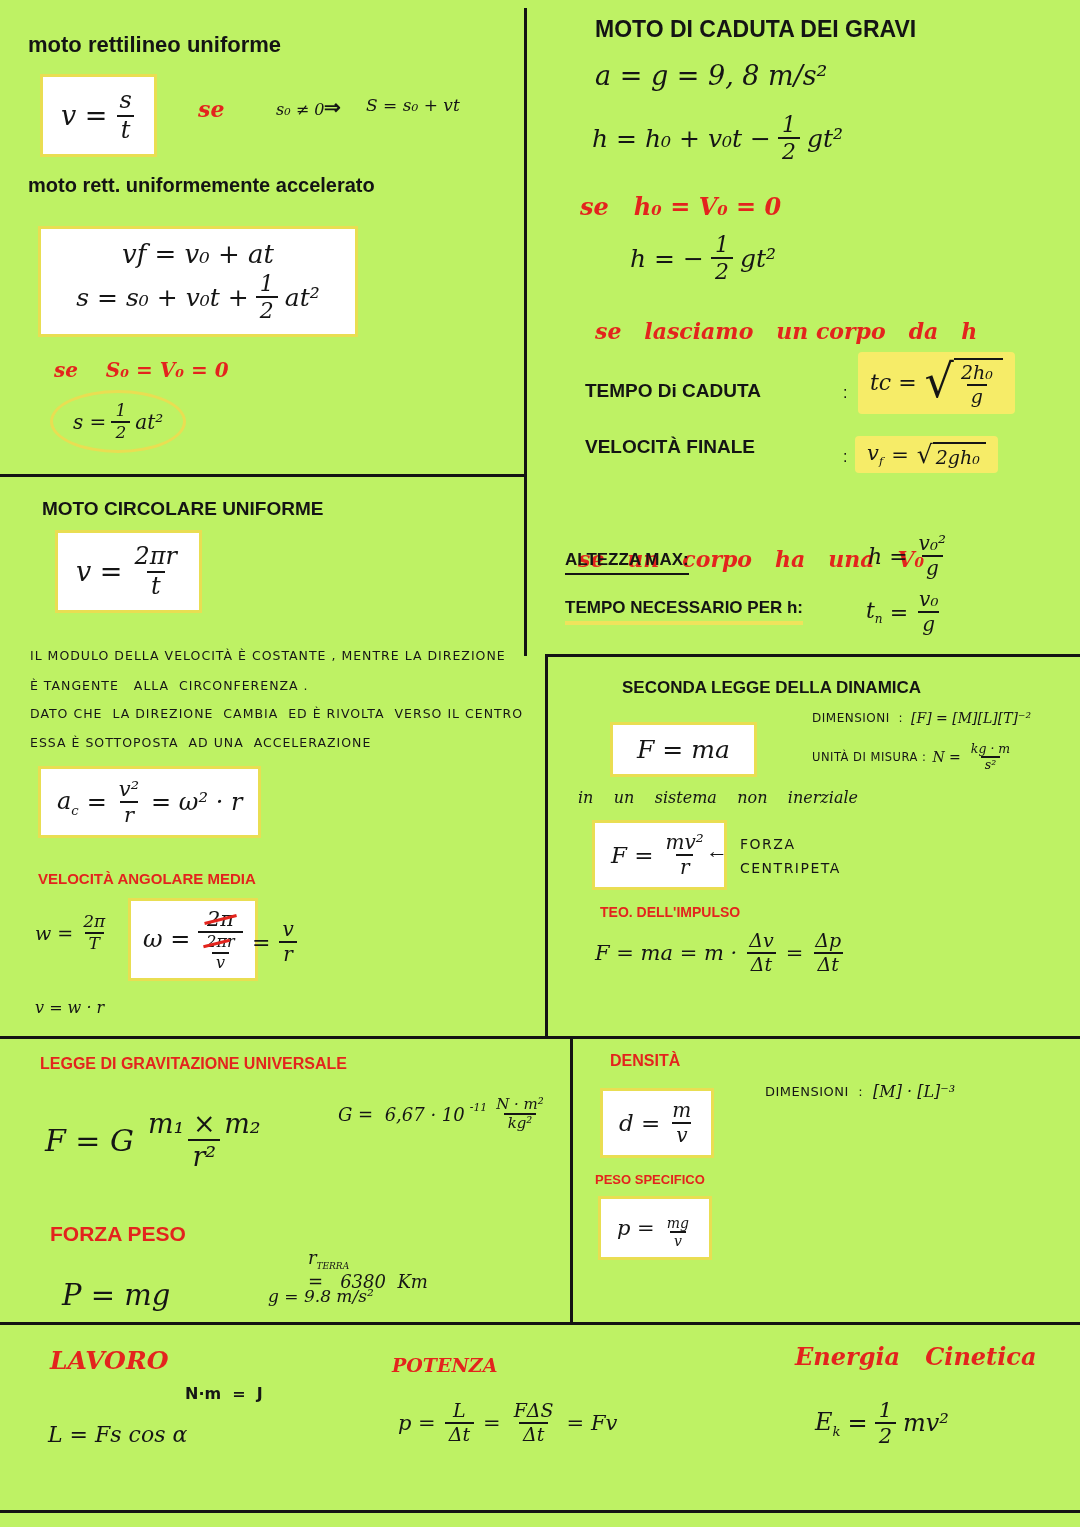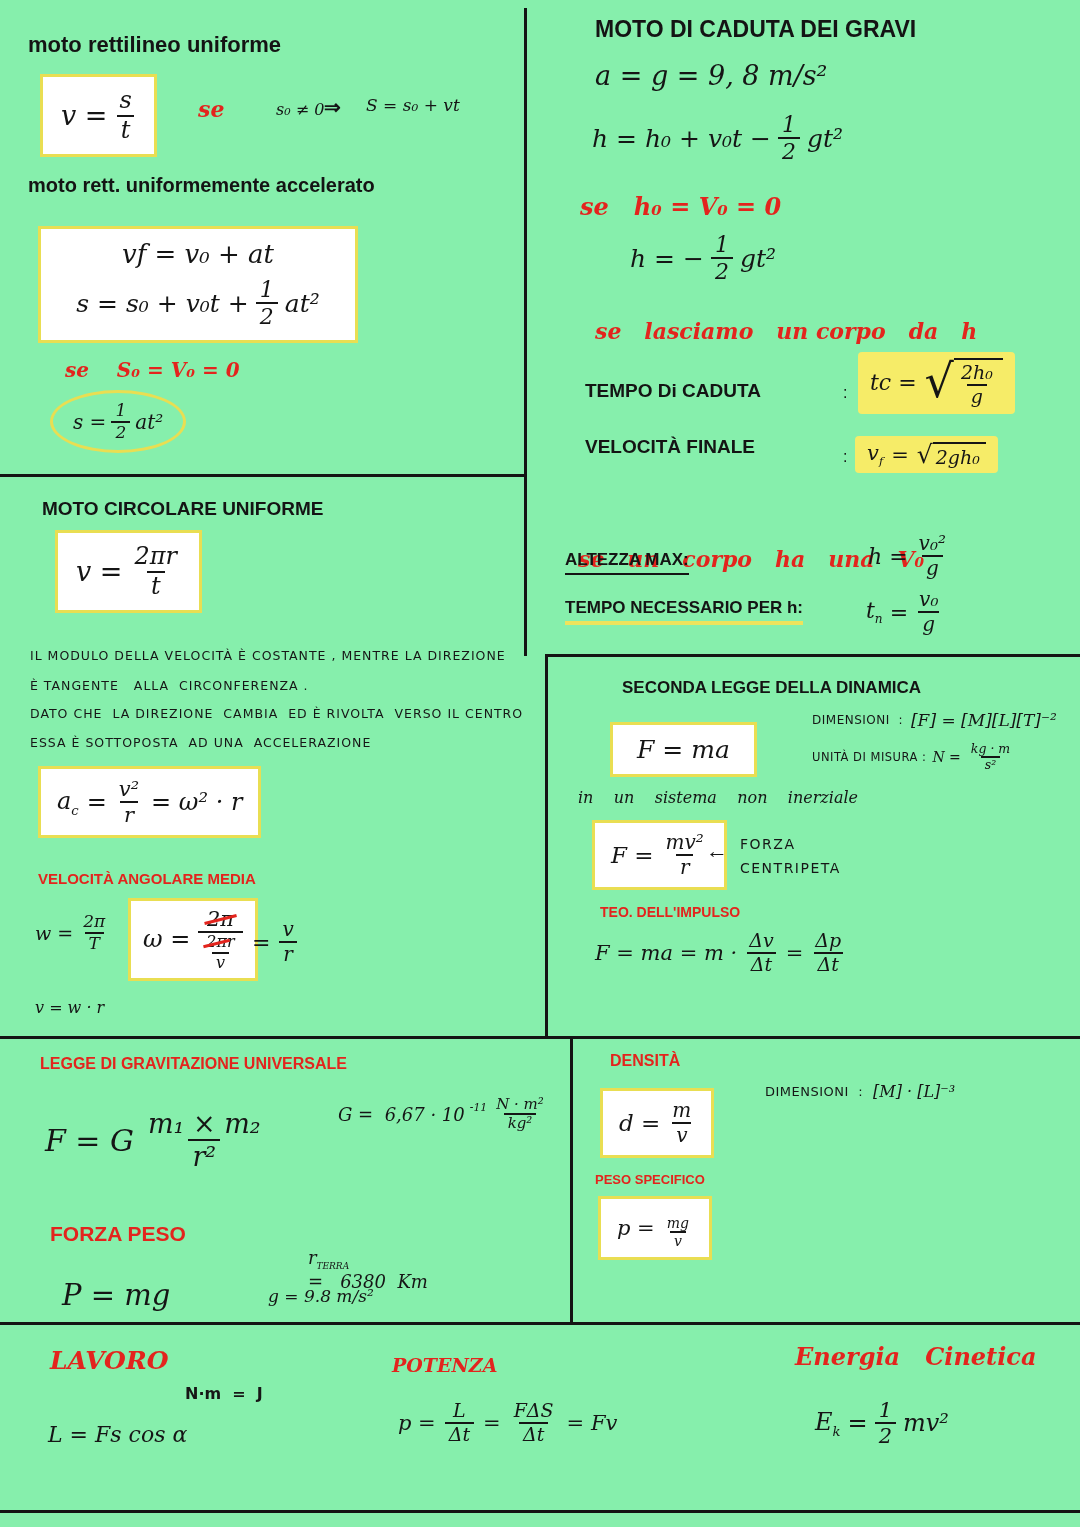--- a/index.html
+++ b/index.html
@@ -1,17 +1,17 @@
 <!DOCTYPE html>
 <html><head>
 <meta charset="utf-8">
 <style>
   html,body{margin:0;padding:0;}
   body{background:#ffffff;}
-  .page{position:relative;width:1080px;height:1527px;background:#86efac;overflow:hidden;
+  .page{position:relative;width:1080px;height:1527px;background:#bef264;overflow:hidden;
         font-family:"Liberation Sans",sans-serif;color:#151515;}
   .abs{position:absolute;}
   .line{position:absolute;background:#141414;}
   .head{font-family:"Liberation Sans",sans-serif;font-weight:700;color:#141414;}
   .math{font-family:"DejaVu Serif",serif;font-style:italic;color:#151515;}
   .mrow{display:inline-flex;align-items:center;gap:8px;}
   .col{display:inline-flex;flex-direction:column;align-items:center;}
   .frac{display:inline-flex;flex-direction:column;align-items:center;line-height:1.15;vertical-align:middle;}
   .frac > .num,.frac > .den{padding:0 4px;text-align:center;}
   .frac > .den{border-top:2px solid #151515;}
@@ -55,33 +55,33 @@
     </span>
   </div>
 
   <span class="abs hw red" style="left:198px;top:96px;font-size:22px;font-weight:bold;">se</span>
   <span class="abs math" style="left:246px;top:100px;font-size:16px;margin-left:30px;">s₀ ≠ 0</span>
   <span class="abs" style="left:324px;top:95px;font-size:20px;font-weight:bold;">⇒</span>
   <span class="abs math" style="left:366px;top:95px;font-size:17px;">S = s₀ + vt</span>
 
   <div class="abs head" style="left:28px;top:174px;font-size:20px;">moto rett. uniformemente accelerato</div>
 
-  <div class="abs ybox col" style="left:38px;top:226px;width:298px;padding:10px 8px;gap:8px;">
+  <div class="abs ybox col" style="left:38px;top:226px;width:298px;padding:10px 8px;gap:2px;">
     <span class="math" style="font-size:26px;">vf = v₀ + at</span>
     <span class="mrow math" style="font-size:25px;gap:7px;">
       <span>s = s₀ + v₀t +</span>
       <span class="frac" style="font-size:22px;">
         <span class="num">1</span>
         <span class="den">2</span>
       </span>
       <span>at²</span>
     </span>
   </div>
 
-  <span class="abs hw red" style="left:65px;top:358px;font-size:20px;font-weight:bold;">se    S₀ = V₀ = 0</span>
+  <span class="abs hw red" style="left:54px;top:358px;font-size:20px;font-weight:bold;">se    S₀ = V₀ = 0</span>
 
   <div class="abs ellipse" style="left:50px;top:390px;padding:8px 20px;">
     <span class="mrow math" style="font-size:20px;gap:5px;">
       <span>s =</span>
       <span class="frac" style="font-size:17px;">
         <span class="num">1</span>
         <span class="den">2</span>
       </span>
       <span>at²</span>
     </span>
@@ -219,21 +219,21 @@
   </div>
 
   <div class="abs head" style="left:622px;top:678px;font-size:17px;">SECONDA LEGGE DELLA DINAMICA</div>
 
   <div class="abs ybox" style="left:610px;top:722px;padding:10px 24px;">
     <span class="math" style="font-size:25px;">F = ma</span>
   </div>
 
   <div class="abs mrow" style="left:812px;top:710px;gap:8px;">
     <span class="hwc" style="font-size:12px;letter-spacing:0.5px;">DIMENSIONI  :</span>
-    <span class="math" style="font-size:17px;">[F] = [M][L][T]⁻²</span>
+    <span class="math" style="font-size:14px;">[F] = [M][L][T]⁻²</span>
   </div>
 
   <div class="abs mrow" style="left:812px;top:742px;gap:6px;">
     <span class="hwc" style="font-size:11.5px;letter-spacing:0.5px;">UNITÀ DI MISURA :</span>
     <span class="math" style="font-size:14px;">N =</span>
     <span class="frac math" style="font-size:12.5px;">
       <span class="num">kg · m</span>
       <span class="den">s²</span>
     </span>
   </div>

